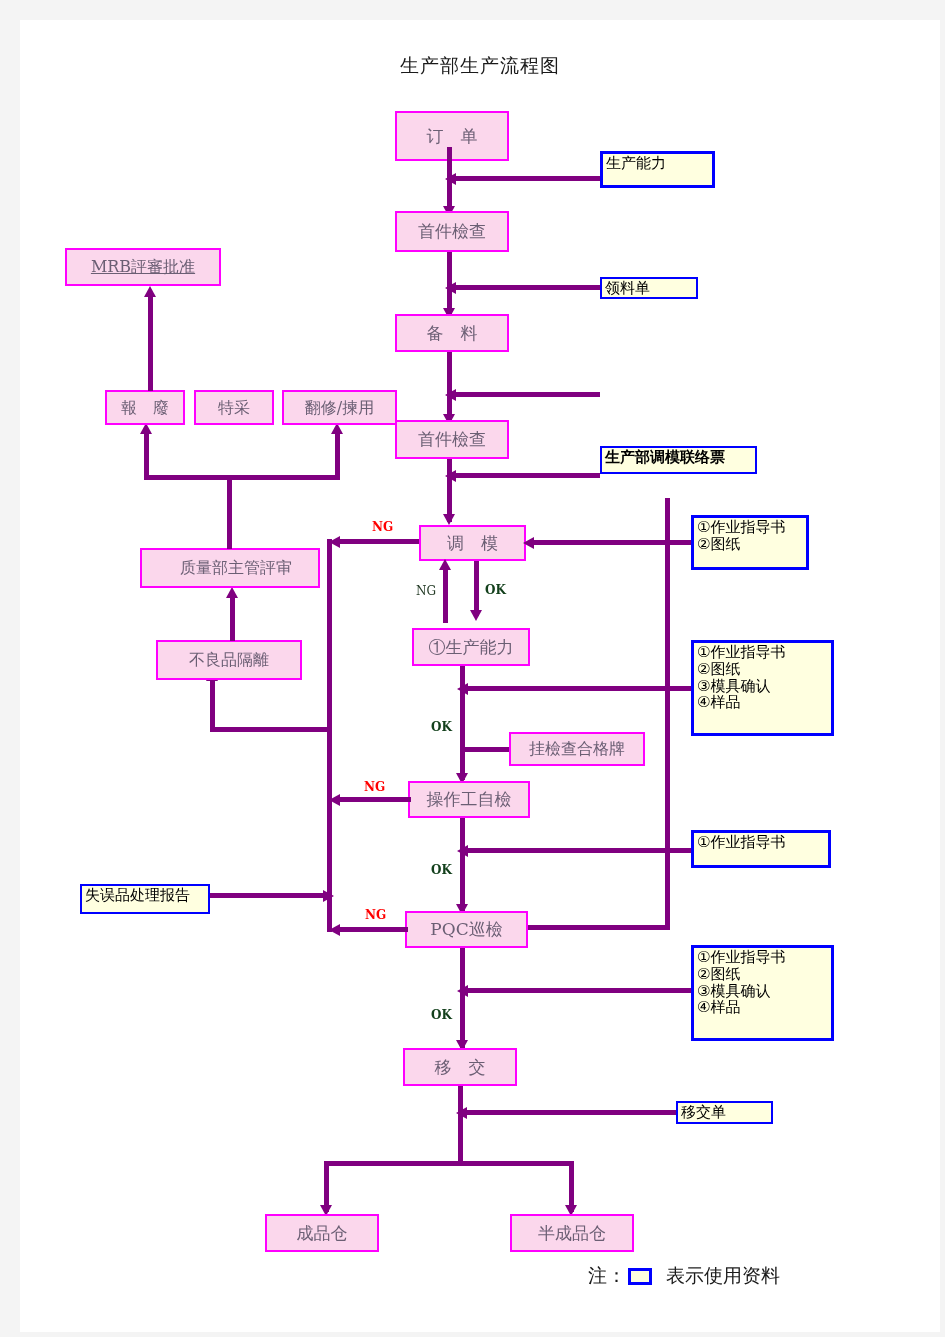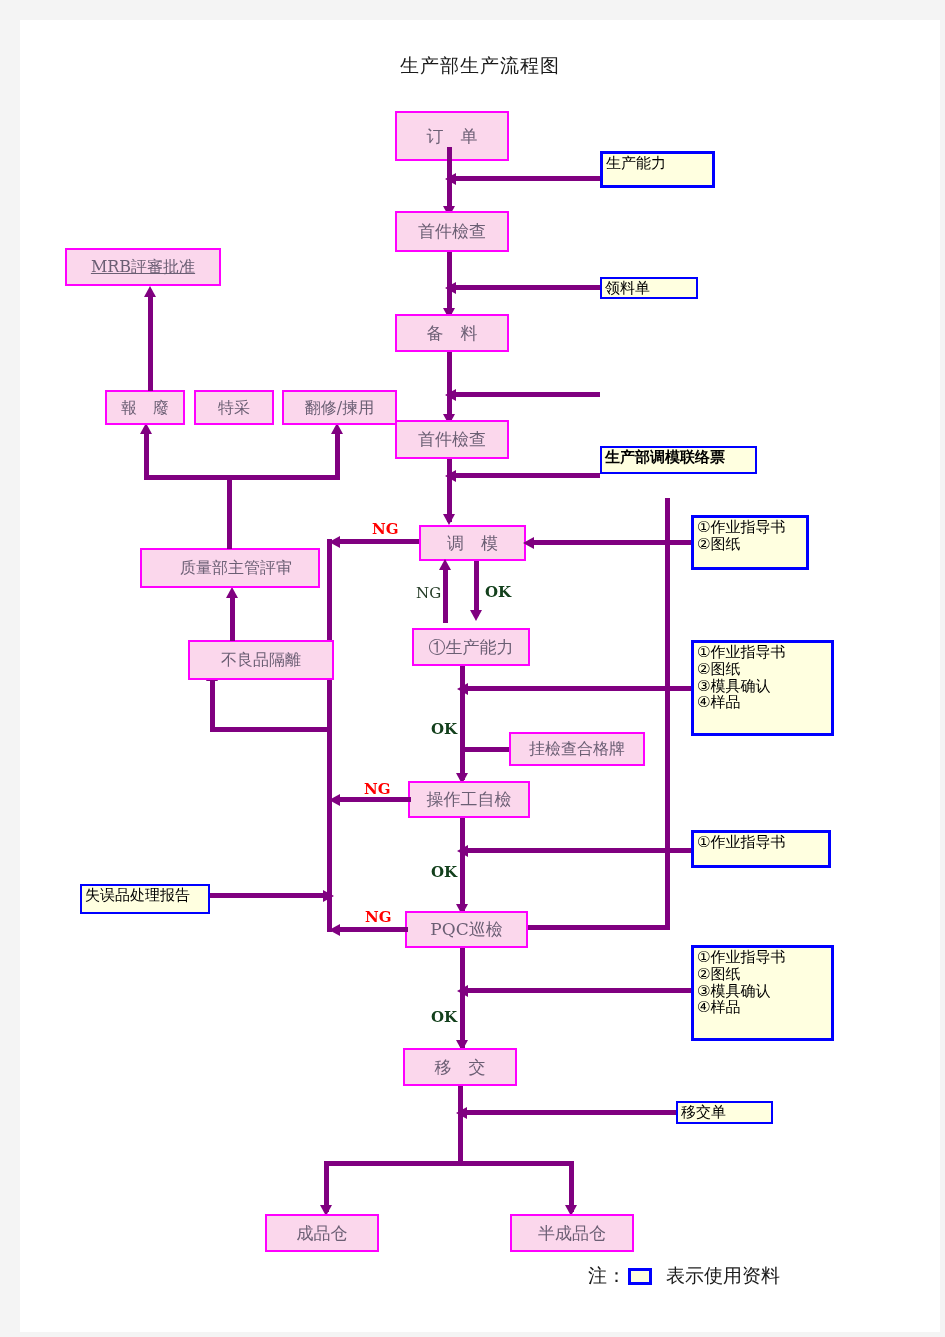--- a/index.html
+++ b/index.html
@@ -88,21 +88,21 @@
   .arw.down  { border-left: 6px solid transparent; border-right: 6px solid transparent; border-top: 11px solid #800080; }
   .arw.up    { border-left: 6px solid transparent; border-right: 6px solid transparent; border-bottom: 11px solid #800080; }
   .arw.left  { border-top: 6px solid transparent;  border-bottom: 6px solid transparent; border-right: 11px solid #800080; }
   .arw.right { border-top: 6px solid transparent;  border-bottom: 6px solid transparent; border-left: 11px solid #800080; }
 
   
   .lbl {
     position: absolute;
     font-family: "DejaVu Serif", "Liberation Serif", serif;
     font-weight: bold;
-    font-size: 15px;
+    font-size: 12px;
     white-space: nowrap;
   }
   .lbl.ng { color: #ff0000; }
   .lbl.ng-dark { color: #243b26; font-weight: normal; }
   .lbl.ok { color: #13401c; }
 
   
   .legend {
     position: absolute;
     left: 568px;
@@ -251,21 +251,21 @@
 
     <div class="pbox" style="left:245px; top:1194px; width:114px; height:38px;">成品仓</div>
     <div class="pbox" style="left:490px; top:1194px; width:124px; height:38px;">半成品仓</div>
 
     <div class="ln" style="left:307px; top:519px; width:5px; height:393px;"></div>
 
     <div class="ln" style="left:190px; top:707px; width:122px; height:5px;"></div>
     <div class="ln" style="left:190px; top:660px; width:5px; height:52px;"></div>
     <div class="arw up" style="left:186px; top:650px;"></div>
 
-    <div class="pbox sm" style="left:136px; top:620px; width:146px; height:40px;margin-left:32px;">不良品隔離</div>
+    <div class="pbox sm" style="left:136px; top:620px; width:146px; height:40px;">不良品隔離</div>
 
     <div class="ln" style="left:210px; top:577px; width:5px; height:44px;"></div>
     <div class="arw up" style="left:206px; top:567px;"></div>
 
     <div class="pbox sm" style="left:120px; top:528px; width:180px; height:40px;padding-left:12px;">质量部主管評审</div>
 
     <div class="ln" style="left:207px; top:455px; width:5px; height:74px;"></div>
     <div class="ln" style="left:124px; top:455px; width:196px; height:5px;"></div>
     <div class="ln" style="left:124px; top:413px; width:5px; height:45px;"></div>
     <div class="arw up" style="left:120px; top:403px;"></div>

